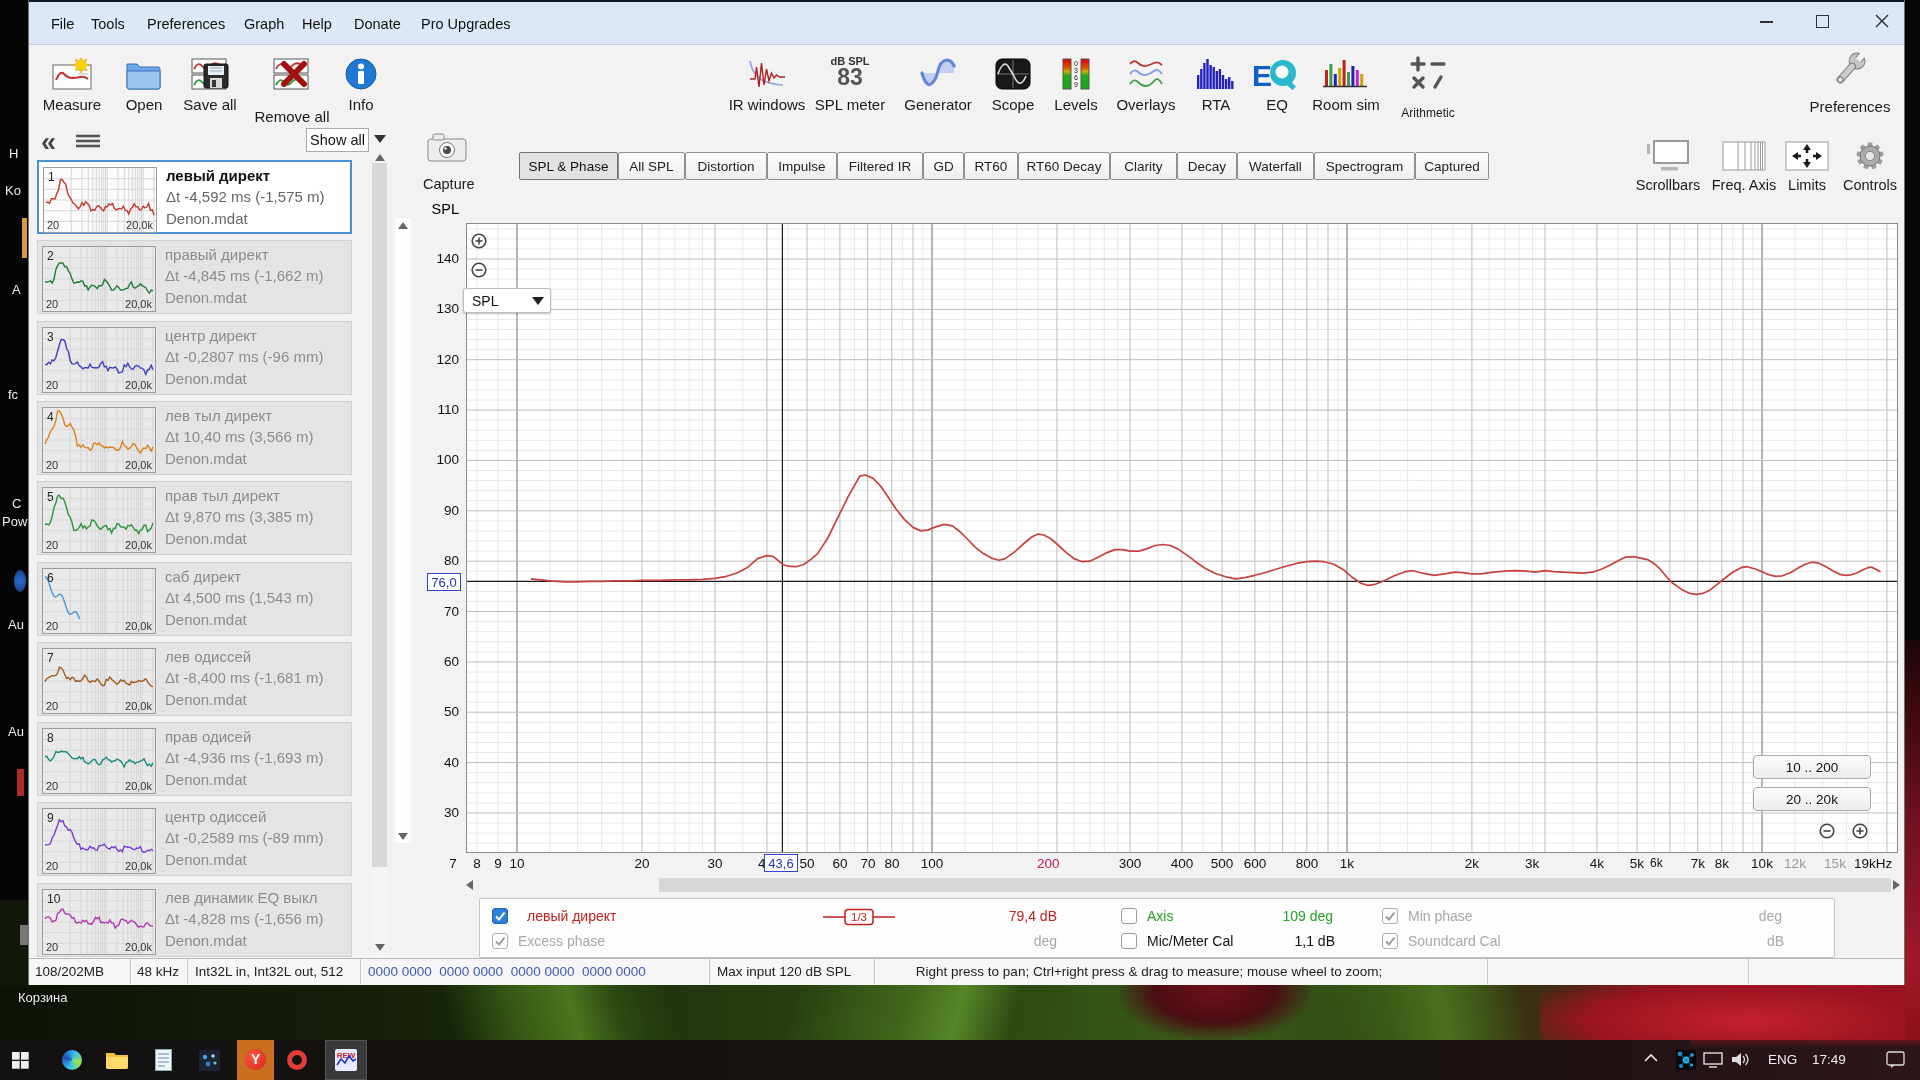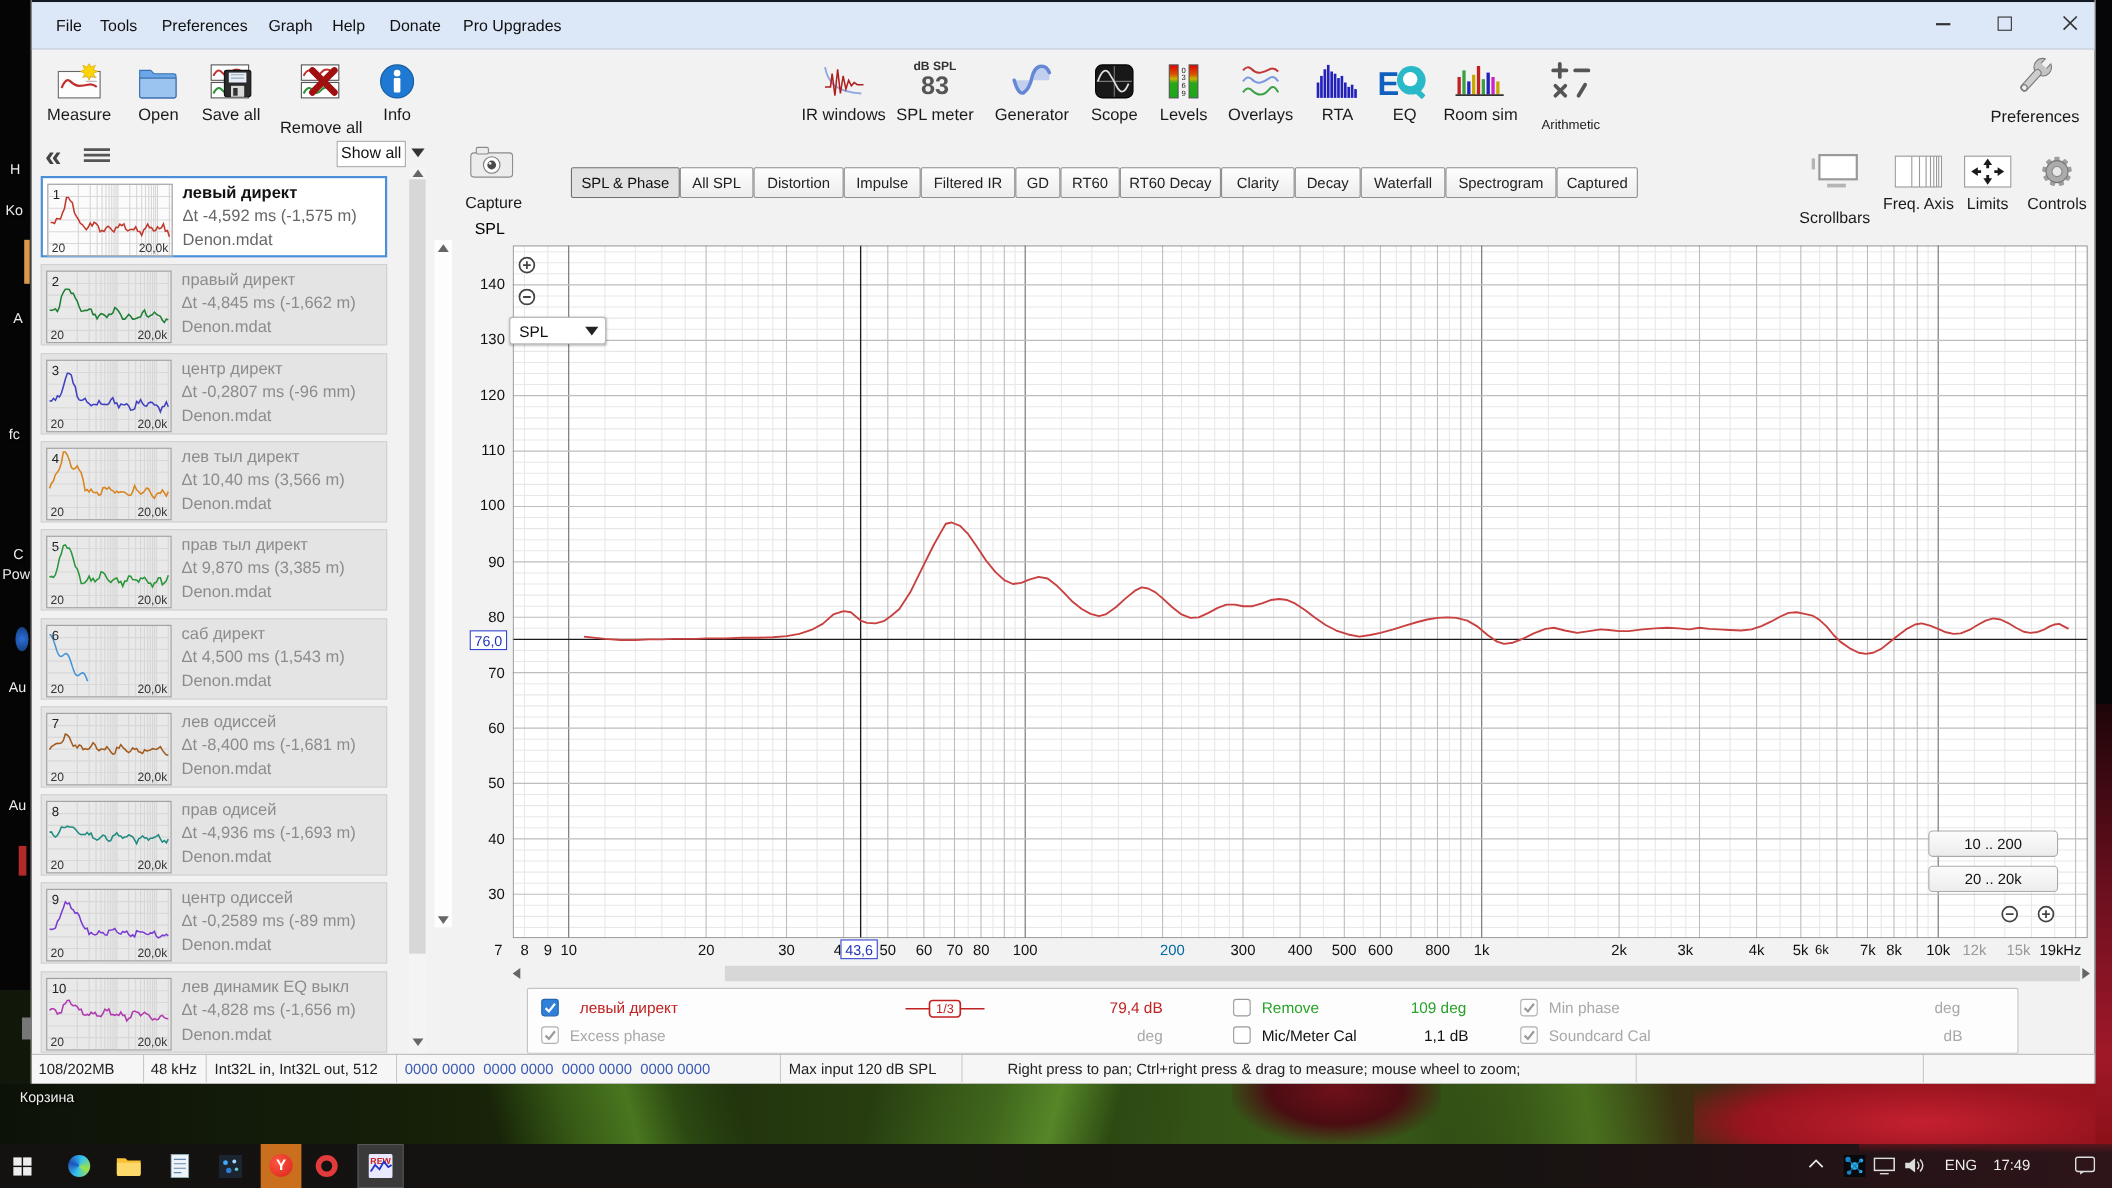--- a/index.html
+++ b/index.html
@@ -644,21 +644,21 @@
     <div style="position:absolute;left:989px;top:152px;width:92px;height:28px;background:linear-gradient(#fefefe,#ededed);border:1px solid #8f8f8f;box-sizing:border-box;border-radius:2px;display:flex;align-items:center;justify-content:center;font-size:13.5px;color:#222;white-space:nowrap">RT60 Decay</div>
     <div style="position:absolute;left:1081px;top:152px;width:67px;height:28px;background:linear-gradient(#fefefe,#ededed);border:1px solid #8f8f8f;box-sizing:border-box;border-radius:2px;display:flex;align-items:center;justify-content:center;font-size:13.5px;color:#222;white-space:nowrap">Clarity</div>
     <div style="position:absolute;left:1148px;top:152px;width:60px;height:28px;background:linear-gradient(#fefefe,#ededed);border:1px solid #8f8f8f;box-sizing:border-box;border-radius:2px;display:flex;align-items:center;justify-content:center;font-size:13.5px;color:#222;white-space:nowrap">Decay</div>
     <div style="position:absolute;left:1208px;top:152px;width:77px;height:28px;background:linear-gradient(#fefefe,#ededed);border:1px solid #8f8f8f;box-sizing:border-box;border-radius:2px;display:flex;align-items:center;justify-content:center;font-size:13.5px;color:#222;white-space:nowrap">Waterfall</div>
     <div style="position:absolute;left:1285px;top:152px;width:101px;height:28px;background:linear-gradient(#fefefe,#ededed);border:1px solid #8f8f8f;box-sizing:border-box;border-radius:2px;display:flex;align-items:center;justify-content:center;font-size:13.5px;color:#222;white-space:nowrap">Spectrogram</div>
     <div style="position:absolute;left:1386px;top:152px;width:74px;height:28px;background:linear-gradient(#fefefe,#ededed);border:1px solid #8f8f8f;box-sizing:border-box;border-radius:2px;display:flex;align-items:center;justify-content:center;font-size:13.5px;color:#222;white-space:nowrap">Captured</div>
     <div class="abs" style="left:1594px;top:140px;width:90px;text-align:center"><svg width="44" height="32" viewBox="0 0 44 32" style="">
         <rect x="8" y="1" width="34" height="22" fill="#fff" stroke="#9a9a9a" stroke-width="2"></rect>
         <rect x="1" y="4" width="3" height="10" fill="#b5b5b5"></rect>
         <rect x="15" y="27" width="17" height="3.4" fill="#b5b5b5"></rect>
-      </svg><div style="margin-top:14px;font-size:14.5px;color:#1a1a1a">Scrollbars</div></div>
+      </svg><div style="margin-top:1px;font-size:14.5px;color:#1a1a1a">Scrollbars</div></div>
     <div class="abs" style="left:1672px;top:141px;width:86px;text-align:center"><svg width="44" height="31" viewBox="0 0 44 31" style="">
         <rect x="1" y="1" width="42" height="28" fill="#fff" stroke="#9a9a9a"></rect>
         <line x1="16" y1="1" x2="16" y2="29" stroke="#9a9a9a"></line>
         <line x1="23" y1="1" x2="23" y2="29" stroke="#9a9a9a"></line>
         <line x1="29" y1="1" x2="29" y2="29" stroke="#9a9a9a"></line>
         <line x1="33" y1="1" x2="33" y2="29" stroke="#9a9a9a"></line>
         <line x1="36" y1="1" x2="36" y2="29" stroke="#9a9a9a"></line>
         <line x1="38.5" y1="1" x2="38.5" y2="29" stroke="#9a9a9a"></line>
         <line x1="40.5" y1="1" x2="40.5" y2="29" stroke="#9a9a9a"></line>
       </svg><div style="margin-top:1px;font-size:14.5px;color:#1a1a1a">Freq. Axis</div></div>
@@ -855,21 +855,21 @@
     <div style="position:absolute;left:428px;top:856px;width:40px;text-align:center;font-size:13.5px;color:#111">8</div>
     <div style="position:absolute;left:449px;top:856px;width:40px;text-align:center;font-size:13.5px;color:#111">9</div>
     <div style="position:absolute;left:468px;top:856px;width:40px;text-align:center;font-size:13.5px;color:#111">10</div>
     <div style="position:absolute;left:593px;top:856px;width:40px;text-align:center;font-size:13.5px;color:#111">20</div>
     <div style="position:absolute;left:666px;top:856px;width:40px;text-align:center;font-size:13.5px;color:#111">30</div>
     <div style="position:absolute;left:758px;top:856px;width:40px;text-align:center;font-size:13.5px;color:#111">50</div>
     <div style="position:absolute;left:791px;top:856px;width:40px;text-align:center;font-size:13.5px;color:#111">60</div>
     <div style="position:absolute;left:819px;top:856px;width:40px;text-align:center;font-size:13.5px;color:#111">70</div>
     <div style="position:absolute;left:843px;top:856px;width:40px;text-align:center;font-size:13.5px;color:#111">80</div>
     <div style="position:absolute;left:883px;top:856px;width:40px;text-align:center;font-size:13.5px;color:#111">100</div>
-    <div style="position:absolute;left:1008px;top:856px;width:40px;text-align:right;font-size:13.5px;color:#0369a1">200</div>
+    <div style="position:absolute;left:1008px;top:856px;width:40px;text-align:left;font-size:13.5px;color:#be185d">200</div>
     <div style="position:absolute;left:1081px;top:856px;width:40px;text-align:center;font-size:13.5px;color:#111">300</div>
     <div style="position:absolute;left:1133px;top:856px;width:40px;text-align:center;font-size:13.5px;color:#111">400</div>
     <div style="position:absolute;left:1173px;top:856px;width:40px;text-align:center;font-size:13.5px;color:#111">500</div>
     <div style="position:absolute;left:1206px;top:856px;width:40px;text-align:center;font-size:13.5px;color:#111">600</div>
     <div style="position:absolute;left:1258px;top:856px;width:40px;text-align:center;font-size:13.5px;color:#111">800</div>
     <div style="position:absolute;left:1298px;top:856px;width:40px;text-align:center;font-size:13.5px;color:#111">1k</div>
     <div style="position:absolute;left:1423px;top:856px;width:40px;text-align:center;font-size:13.5px;color:#111">2k</div>
     <div style="position:absolute;left:1496px;top:856px;width:40px;text-align:left;font-size:13.5px;color:#111">3k</div>
     <div style="position:absolute;left:1548px;top:856px;width:40px;text-align:center;font-size:13.5px;color:#111">4k</div>
     <div style="position:absolute;left:1588px;top:856px;width:40px;text-align:center;font-size:13.5px;color:#111">5k</div>
@@ -915,21 +915,21 @@
       </svg></div>
     <div class="abs" style="left:498px;top:908px;font-size:14px;color:#c22121">левый директ</div>
     <svg class="abs" style="left:794px;top:908px" width="80" height="18">
       <line x1="0" y1="9" x2="22" y2="9" stroke="#c22121" stroke-width="1.5"></line>
       <rect x="22" y="1.5" width="28" height="15" rx="3" fill="#fff" stroke="#c22121" stroke-width="1.5"></rect>
       <text x="36" y="13" text-anchor="middle" font-family="Liberation Sans" font-size="11.5" fill="#c22121">1/3</text>
       <line x1="50" y1="9" x2="72" y2="9" stroke="#c22121" stroke-width="1.5"></line>
     </svg>
     <div class="abs" style="left:928px;top:908px;width:100px;text-align:right;font-size:14px;color:#c22121">79,4 dB</div>
     <div style="position:absolute;left:1092px;top:908px;width:16px;height:16px;background:#fff;border:1px solid #9a9a9a;border-radius:3px;box-sizing:border-box"></div>
-    <div class="abs" style="left:1118px;top:908px;font-size:14px;color:#28a228">Remove</div>
+    <div class="abs" style="left:1118px;top:908px;font-size:14px;color:#28a228">Axis</div>
     <div class="abs" style="left:1204px;top:908px;width:100px;text-align:right;font-size:14px;color:#28a228">109 deg</div>
     <div style="position:absolute;left:1353px;top:908px;width:16px;height:16px;background:#fdfdfd;border:1px solid #b0b0b0;border-radius:3px;box-sizing:border-box"><svg width="14" height="14" viewBox="0 0 14 14">
         <path d="M3 7.5 L6 10.5 L11.5 3.5" fill="none" stroke="#9a9a9a" stroke-width="2"></path>
       </svg></div>
     <div class="abs" style="left:1379px;top:908px;font-size:14px;color:#a8a8a8">Min phase</div>
     <div class="abs" style="left:1653px;top:908px;width:100px;text-align:right;font-size:14px;color:#a8a8a8">deg</div>
     <div style="position:absolute;left:463px;top:933px;width:16px;height:16px;background:#fdfdfd;border:1px solid #b0b0b0;border-radius:3px;box-sizing:border-box"><svg width="14" height="14" viewBox="0 0 14 14">
         <path d="M3 7.5 L6 10.5 L11.5 3.5" fill="none" stroke="#9a9a9a" stroke-width="2"></path>
       </svg></div>
     <div class="abs" style="left:489px;top:933px;font-size:14px;color:#a8a8a8">Excess phase</div>

